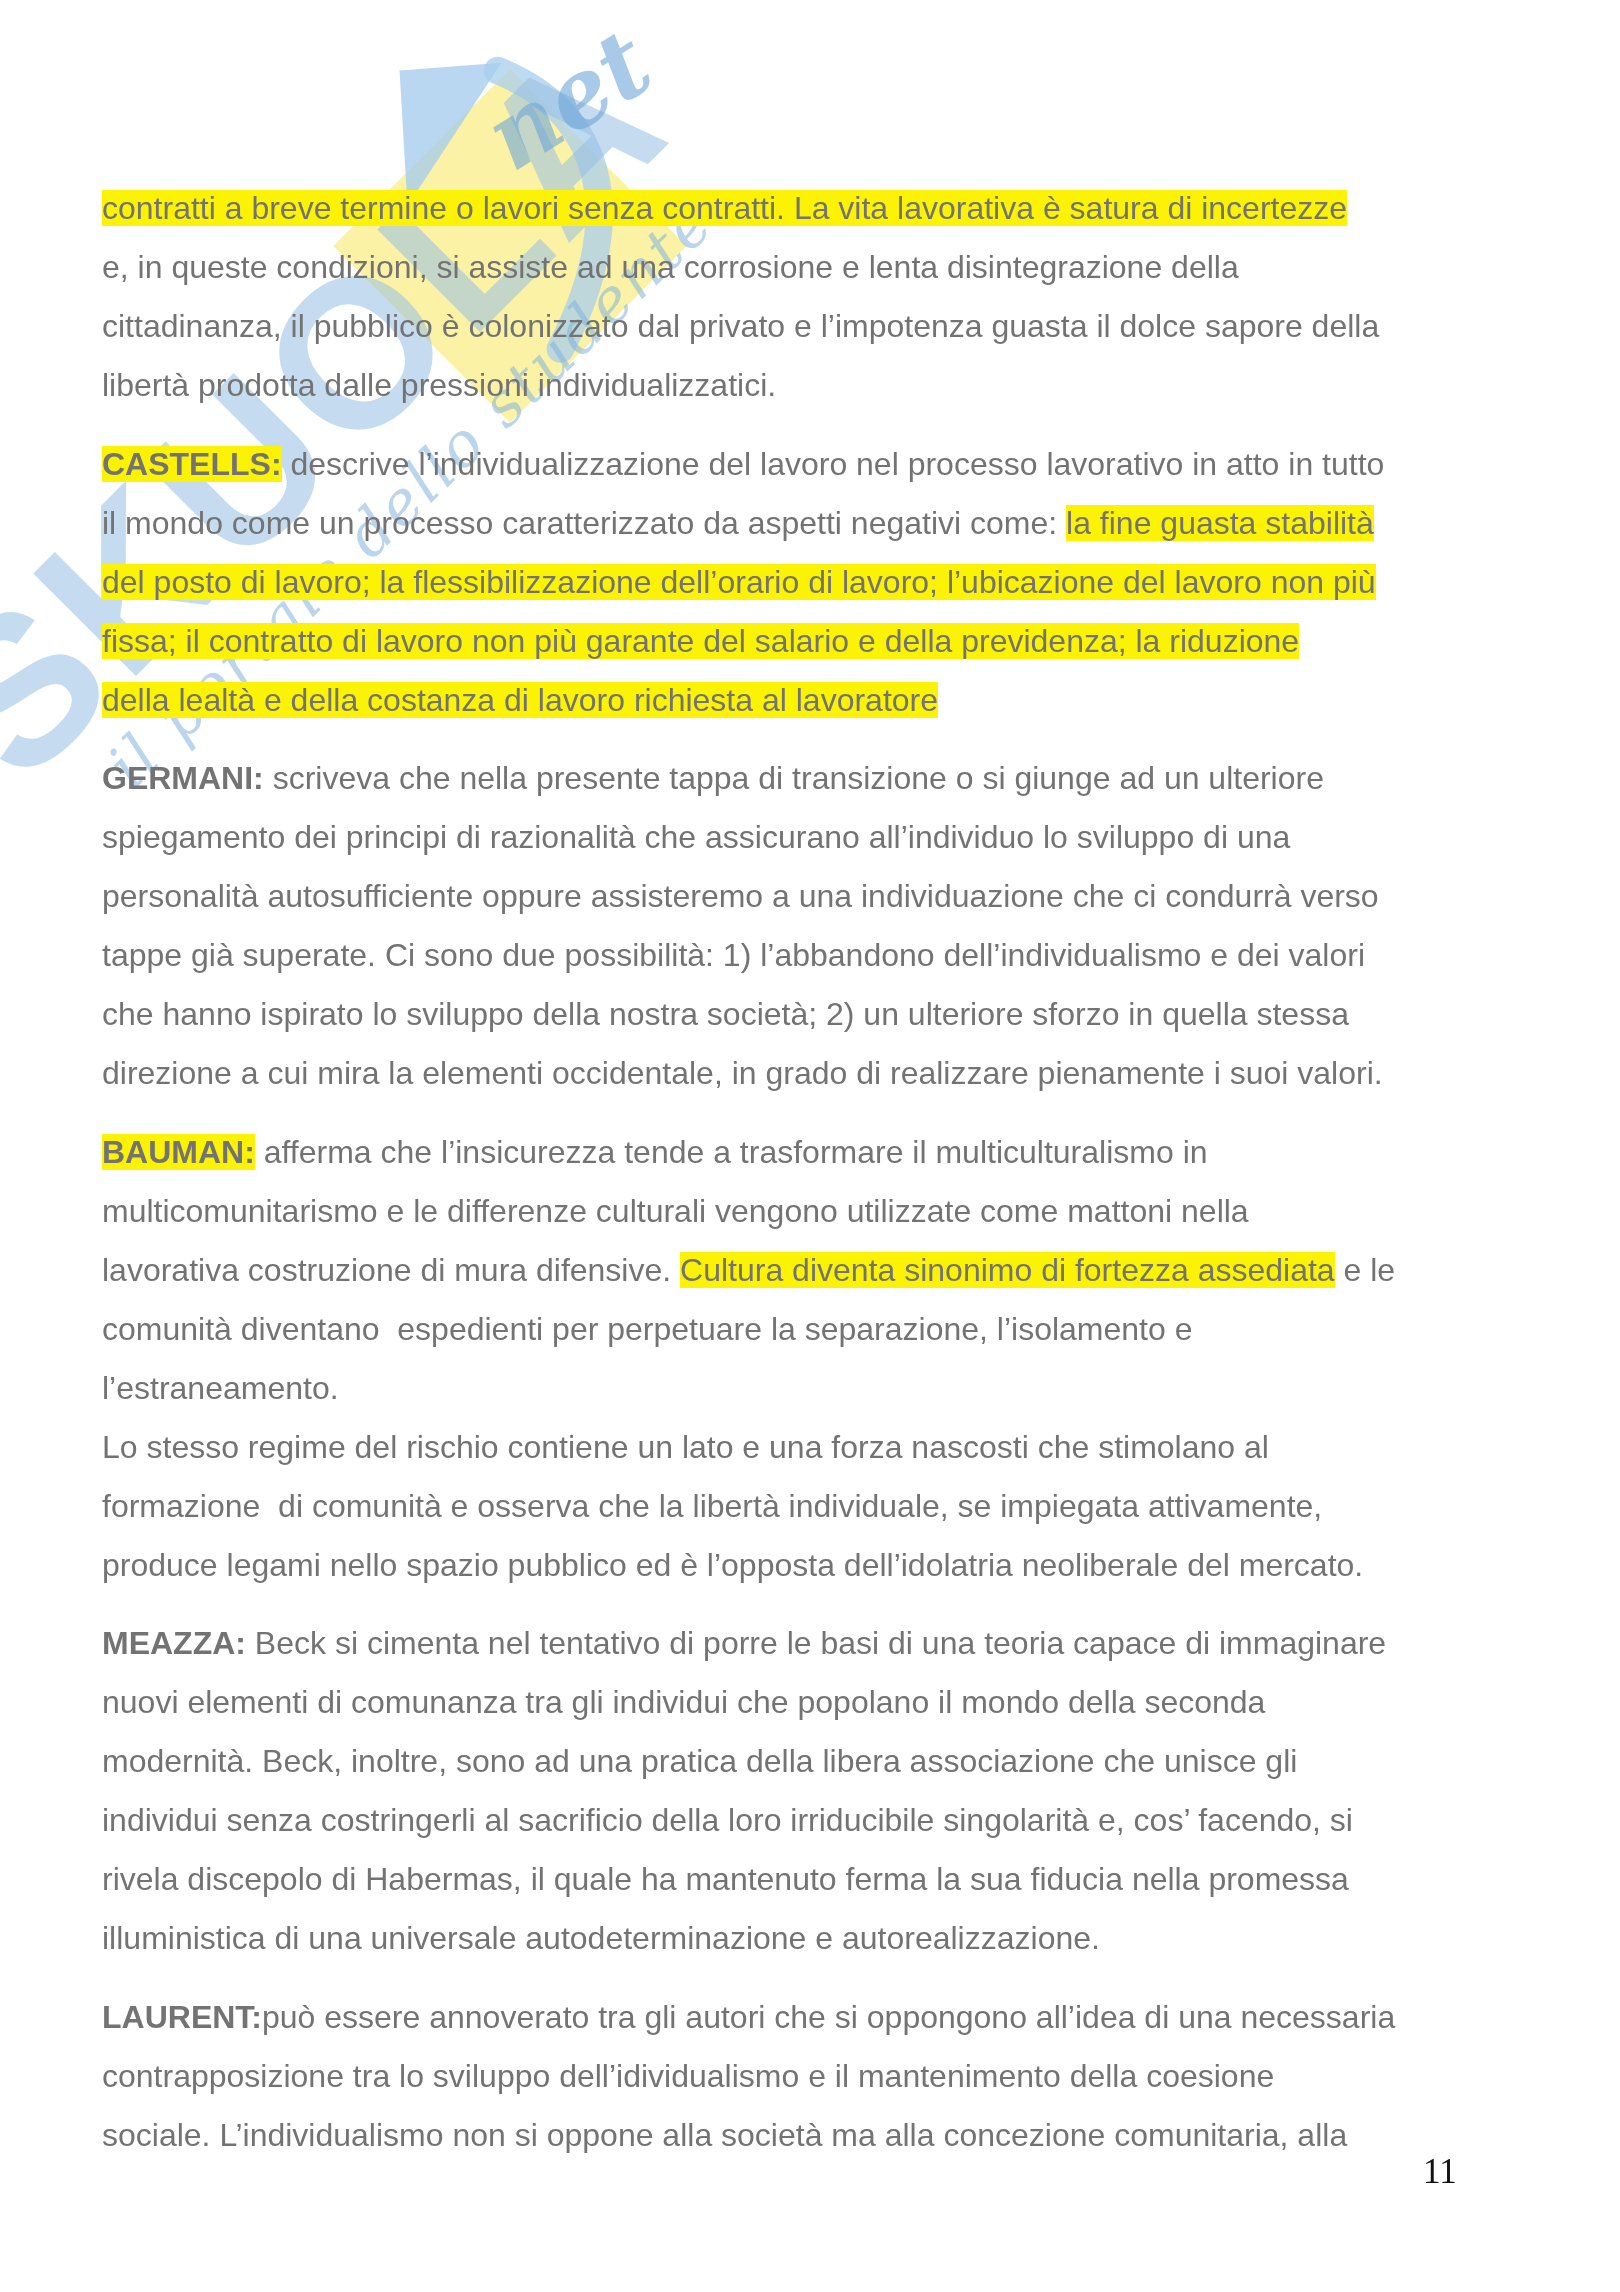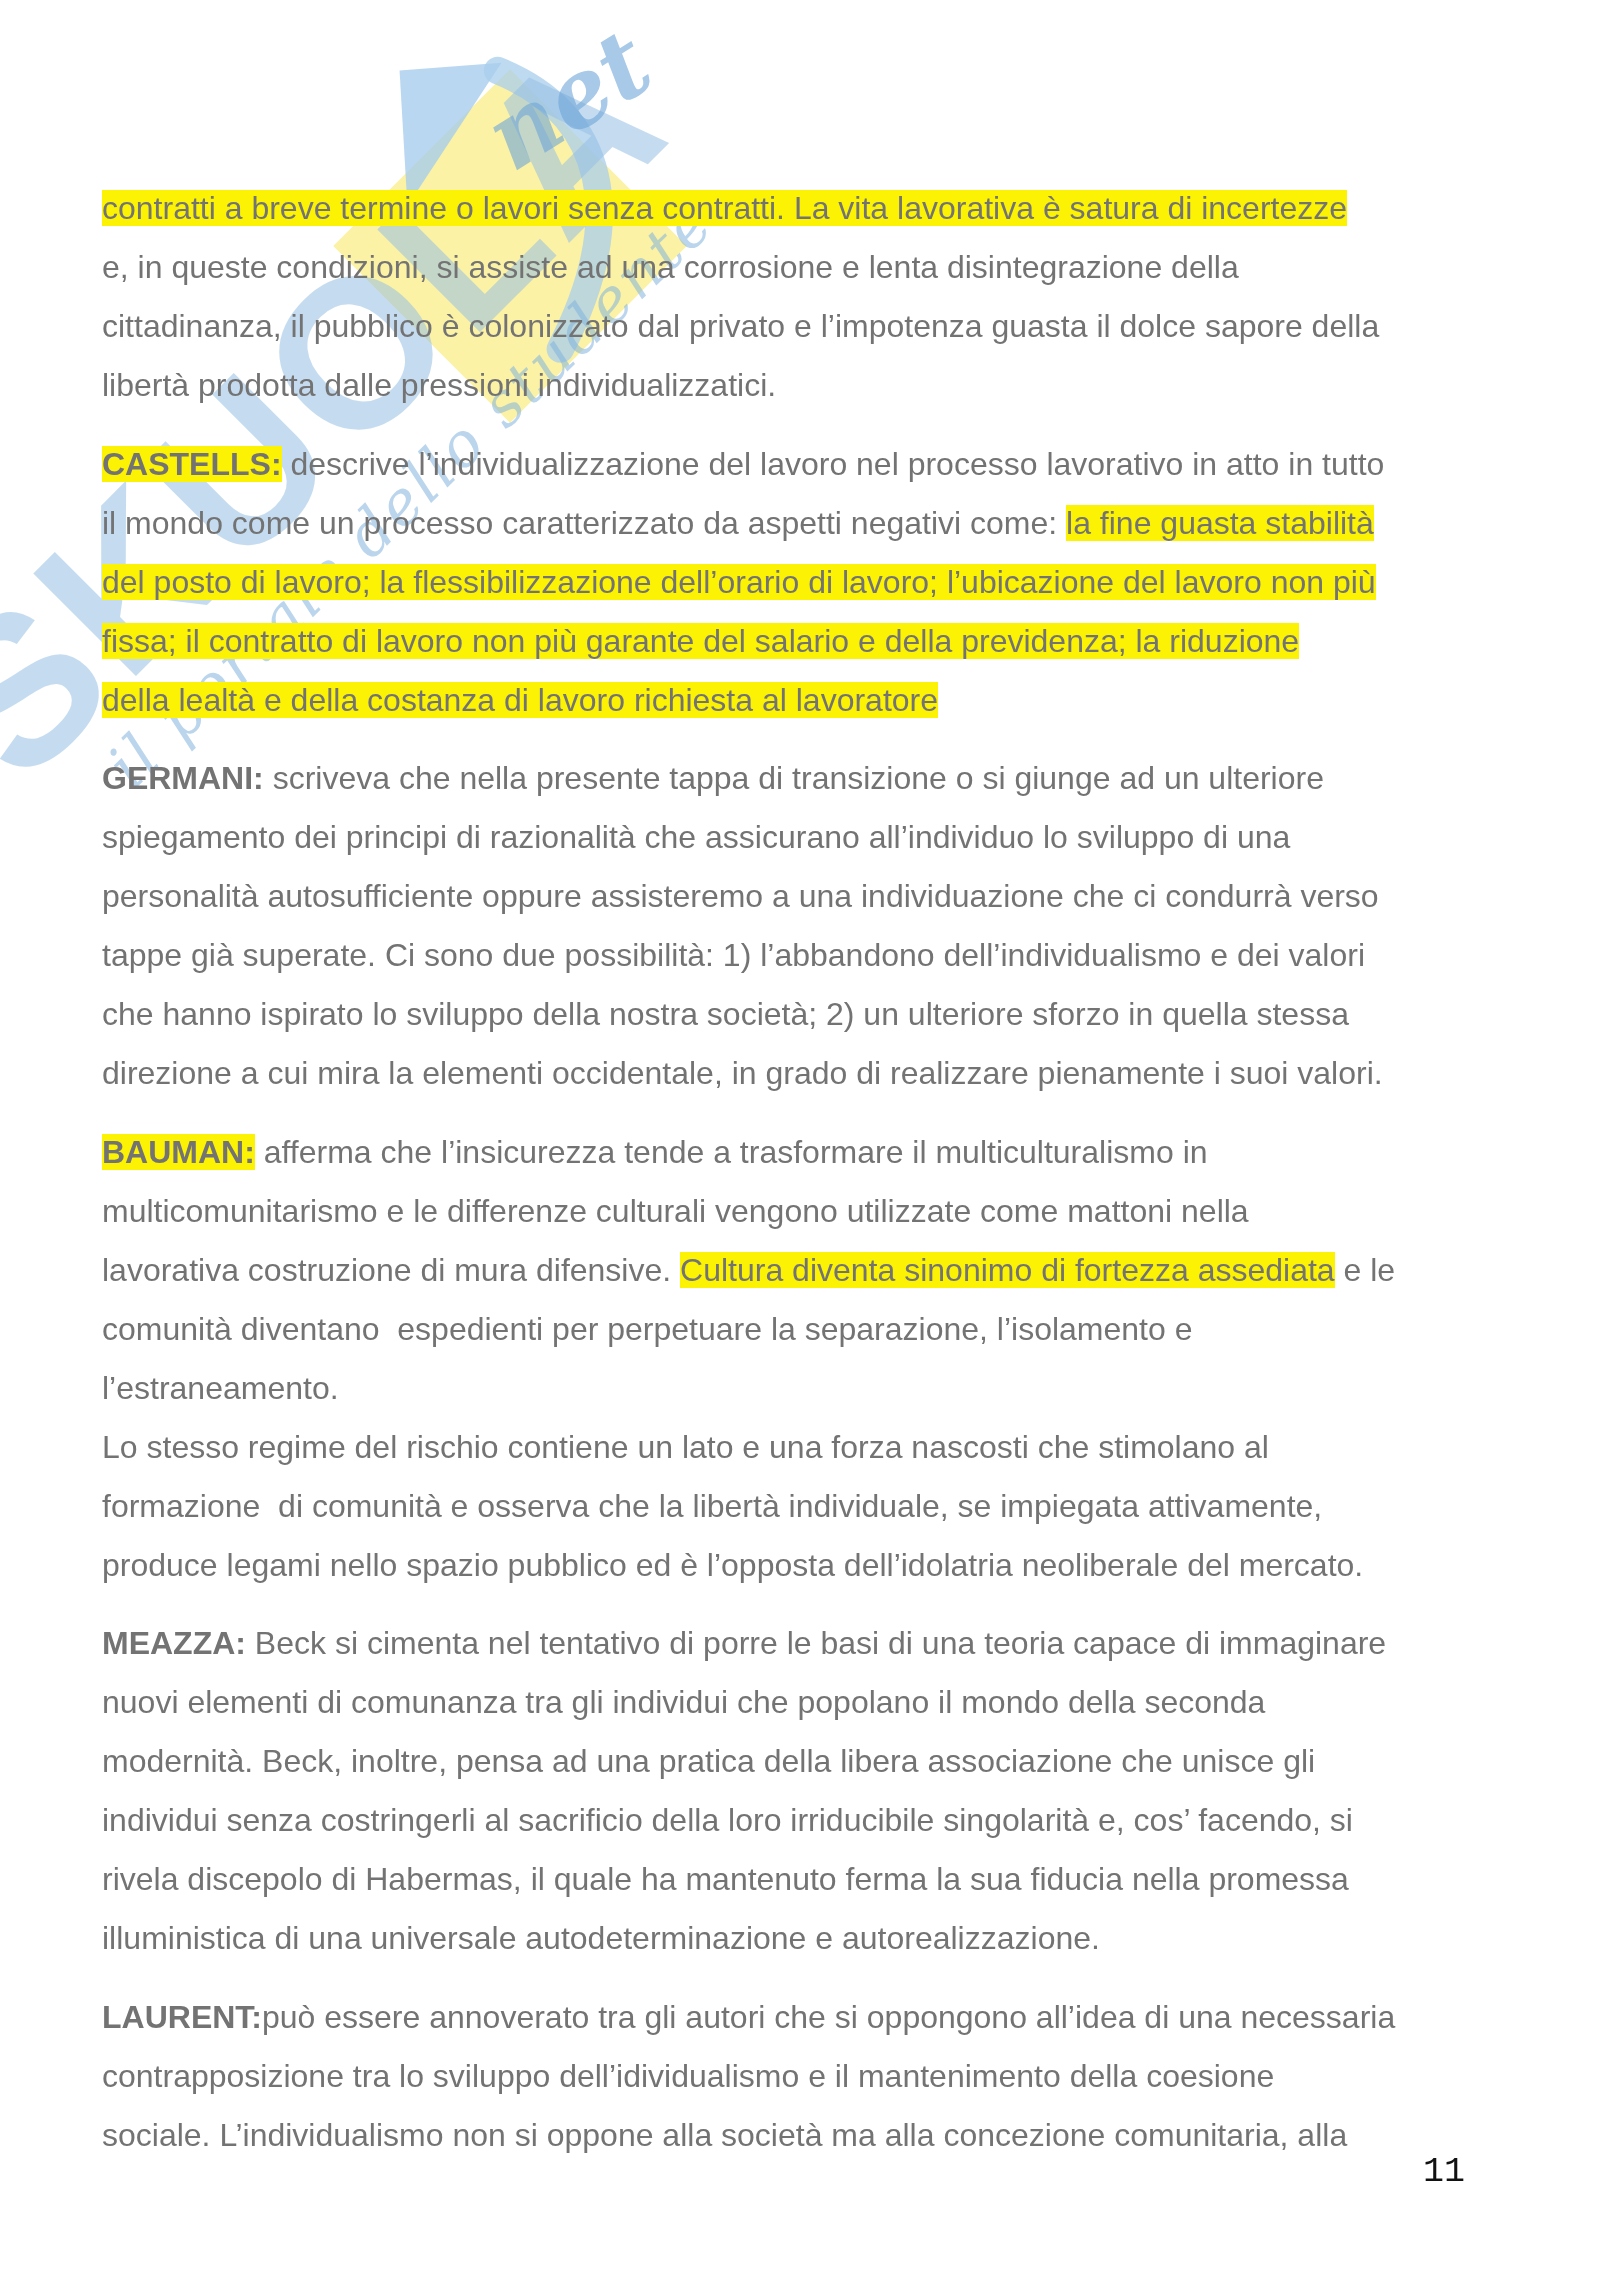--- a/index.html
+++ b/index.html
@@ -58,21 +58,21 @@
     font-size:32px;
     color:#737373;
     white-space:pre;
   }
   .line span.hl{background:#fbf303;}
   .line span.b{font-weight:bold;text-align:right;}
   
   .pagenum{
     position:absolute;z-index:1;
     left:1423px;top:2152px;
-    font-family:Liberation Mono, monospace;
+    font-family:Liberation Serif, serif;
     font-size:35px;color:#111;
   }
 </style>
 </head>
 <body>
 
 <div class="wm wm-diamond"></div>
 <svg class="wm wm-swoosh" width="314" height="353" viewBox="0 0 320 360">
   <polygon points="28,22 132,14 36,160" fill="rgba(168,205,236,0.8)"></polygon>
   <path d="M128,22 C 238,66 262,170 192,306" stroke="rgba(168,205,236,0.75)" stroke-width="28" fill="none" stroke-linecap="round"></path>
@@ -109,21 +109,21 @@
       <div class="line"><span>lavorativa costruzione di mura difensive. </span><span class="hl">Cultura diventa sinonimo di fortezza assediata</span><span> e le</span></div>
       <div class="line"><span>comunità diventano  espedienti per perpetuare la separazione, l’isolamento e</span></div>
       <div class="line"><span>l’estraneamento.</span></div>
       <div class="line"><span>Lo stesso regime del rischio contiene un lato e una forza nascosti che stimolano al</span></div>
       <div class="line"><span>formazione  di comunità e osserva che la libertà individuale, se impiegata attivamente,</span></div>
       <div class="line"><span>produce legami nello spazio pubblico ed è l’opposta dell’idolatria neoliberale del mercato.</span></div>
     </div>
     <div class="para">
       <div class="line"><span class="b">MEAZZA:</span><span> Beck si cimenta nel tentativo di porre le basi di una teoria capace di immaginare</span></div>
       <div class="line"><span>nuovi elementi di comunanza tra gli individui che popolano il mondo della seconda</span></div>
-      <div class="line"><span>modernità. Beck, inoltre, pensa ad una pratica della libera associazione che unisce gli</span></div>
+      <div class="line"><span>modernità. Beck, inoltre, sono ad una pratica della libera associazione che unisce gli</span></div>
       <div class="line"><span>individui senza costringerli al sacrificio della loro irriducibile singolarità e, cos’ facendo, si</span></div>
       <div class="line"><span>rivela discepolo di Habermas, il quale ha mantenuto ferma la sua fiducia nella promessa</span></div>
       <div class="line"><span>illuministica di una universale autodeterminazione e autorealizzazione.</span></div>
     </div>
     <div class="para">
       <div class="line"><span class="b">LAURENT:</span><span>può essere annoverato tra gli autori che si oppongono all’idea di una necessaria</span></div>
       <div class="line"><span>contrapposizione tra lo sviluppo dell’idividualismo e il mantenimento della coesione</span></div>
       <div class="line"><span>sociale. L’individualismo non si oppone alla società ma alla concezione comunitaria, alla</span></div>
     </div>
   </div>

